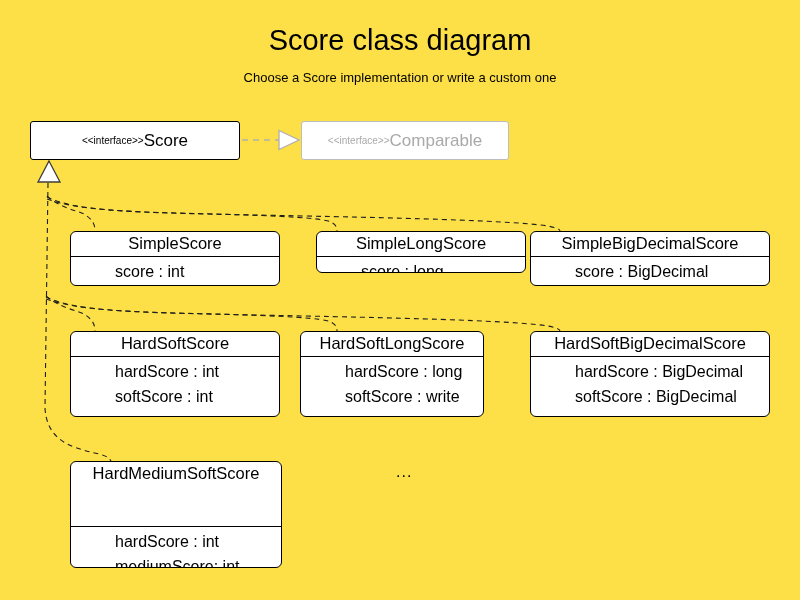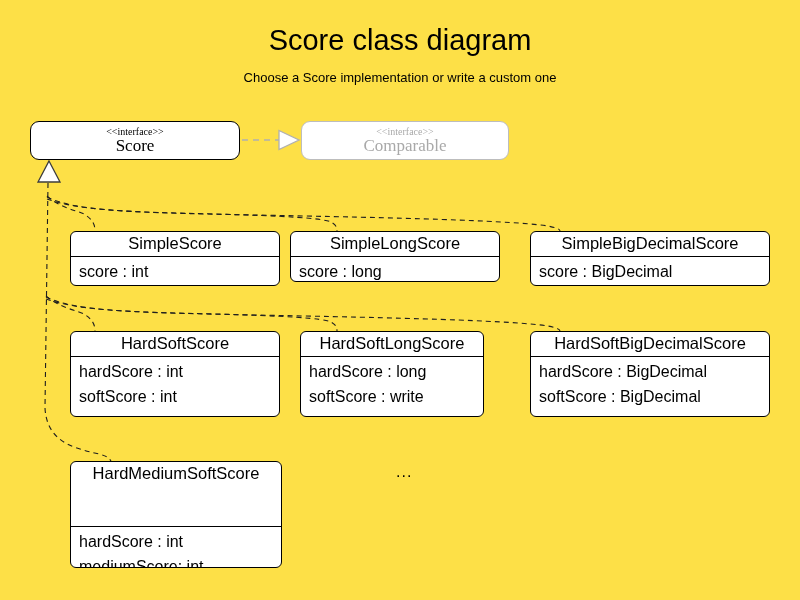--- a/index.html
+++ b/index.html
@@ -31,28 +31,27 @@
     position: absolute;
     left: 0; top: 0;
     width: 800px; height: 600px;
     z-index: 0;
   }
   .iface-box {
     position: absolute;
     box-sizing: border-box;
     height: 39px;
     border: 1.5px solid #000000;
-    border-radius: 9px;
+    border-radius: 3px;
     background: #ffffff;
     display: flex;
-    flex-direction: column;
+    flex-direction: row;
     align-items: center;
     justify-content: center;
     z-index: 1;
-    font-family: Liberation Serif, serif;
   }
   .iface-box .stereotype {
     font-size: 10px;
     line-height: 11px;
     color: #000000;
   }
   .iface-box .iface-name {
     font-size: 17px;
     line-height: 18px;
     color: #000000;
@@ -81,28 +80,28 @@
   }
   .class-attrs {
     border-top: 1.4px solid #000000;
     padding: 2px 8px 0 8px;
     font-size: 16px;
     line-height: 25px;
     color: #000000;
     flex: 1;
     overflow: hidden;
   }
-  .attr-row { white-space: nowrap; }
+  .attr-row { white-space: nowrap; margin-left: 36px; }
 
   
   #iface-score      { left: 30px;  top: 121px; width: 210px; }
   #iface-comparable { left: 301px; top: 121px; width: 208px; }
 
   #cb-simplescore            { left: 70px;  top: 231px; width: 210px; height: 55px; }
-  #cb-simplelongscore        { left: 290px; top: 231px; width: 210px; height: 51px; }
+  #cb-simplelongscore        { left: 316px; top: 231px; width: 210px; height: 42px; }
   #cb-simplebigdecimalscore  { left: 530px; top: 231px; width: 240px; height: 55px; }
   #cb-hardsoftscore          { left: 70px;  top: 331px; width: 210px; height: 86px; }
   #cb-hardsoftlongscore      { left: 300px; top: 331px; width: 184px; height: 86px; }
   #cb-hardsoftbigdecimalscore{ left: 530px; top: 331px; width: 240px; height: 86px; justify-content: center; }
   #cb-hardmediumsoftscore    { left: 70px;  top: 461px; width: 212px; height: 107px; gap: 40px; }
 
   .ellipsis {
     position: absolute;
     left: 396px; top: 463px;
     font-size: 16px;

